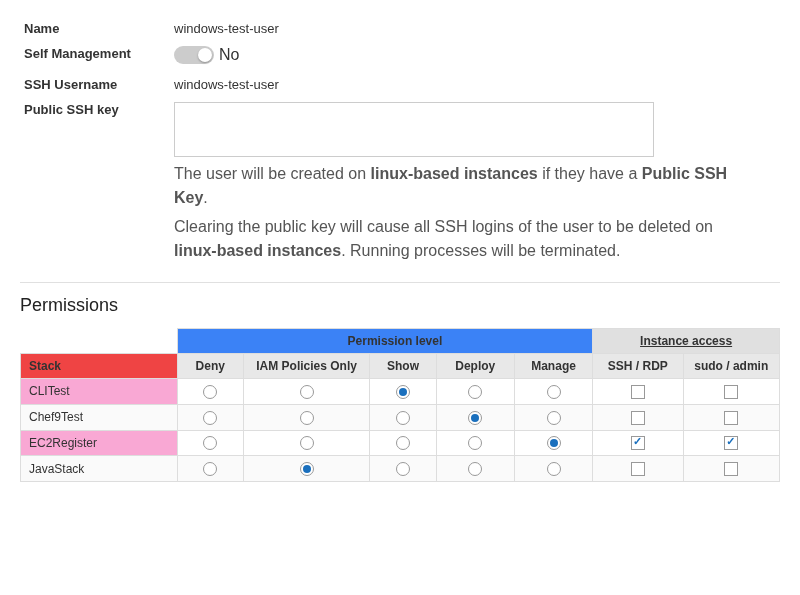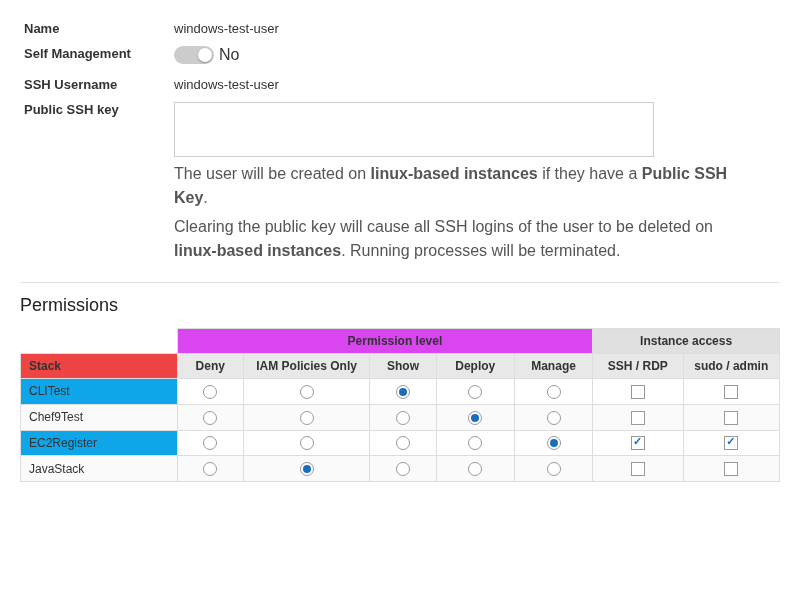--- a/index.html
+++ b/index.html
@@ -112,21 +112,21 @@
       border: 1px solid #ddd;
     }
     .permissions-table th {
       background: #e8e8e8;
       font-weight: bold;
       color: #333;
     }
     .permissions-table td.stack-name {
       text-align: left;
       font-weight: normal;
-      background: #0ea5e9;
+      background: #f9a8d4;
     }
     .permissions-table tr:nth-child(even) td {
       background: #fafafa;
     }
     .permissions-table tr:nth-child(even) td.stack-name {
       background: #fafafa;
     }
     .radio-btn {
       display: inline-block;
       width: 14px;
@@ -222,22 +222,22 @@
       <col class="col-iam">
       <col class="col-show">
       <col class="col-deploy">
       <col class="col-manage">
       <col class="col-ssh">
       <col class="col-sudo">
     </colgroup>
     <thead>
       <tr class="header-row-1">
         <th style="background:#fff; border:none;"></th>
-        <th colspan="5" style="background:#d946ef;padding-left:28px;">Permission level</th>
-        <th colspan="2" style="background:#e0e0e0;">Instance access</th>
+        <th colspan="5" style="background:#3b82f6;padding-left:28px;">Permission level</th>
+        <th colspan="2" style="background:#e0e0e0;text-decoration:underline;">Instance access</th>
       </tr>
       <tr class="header-row-2">
         <th style="text-align:left; background:#ef4444;">Stack</th>
         <th>Deny</th>
         <th>IAM Policies Only</th>
         <th>Show</th>
         <th>Deploy</th>
         <th>Manage</th>
         <th>SSH / RDP</th>
         <th>sudo / admin</th>

